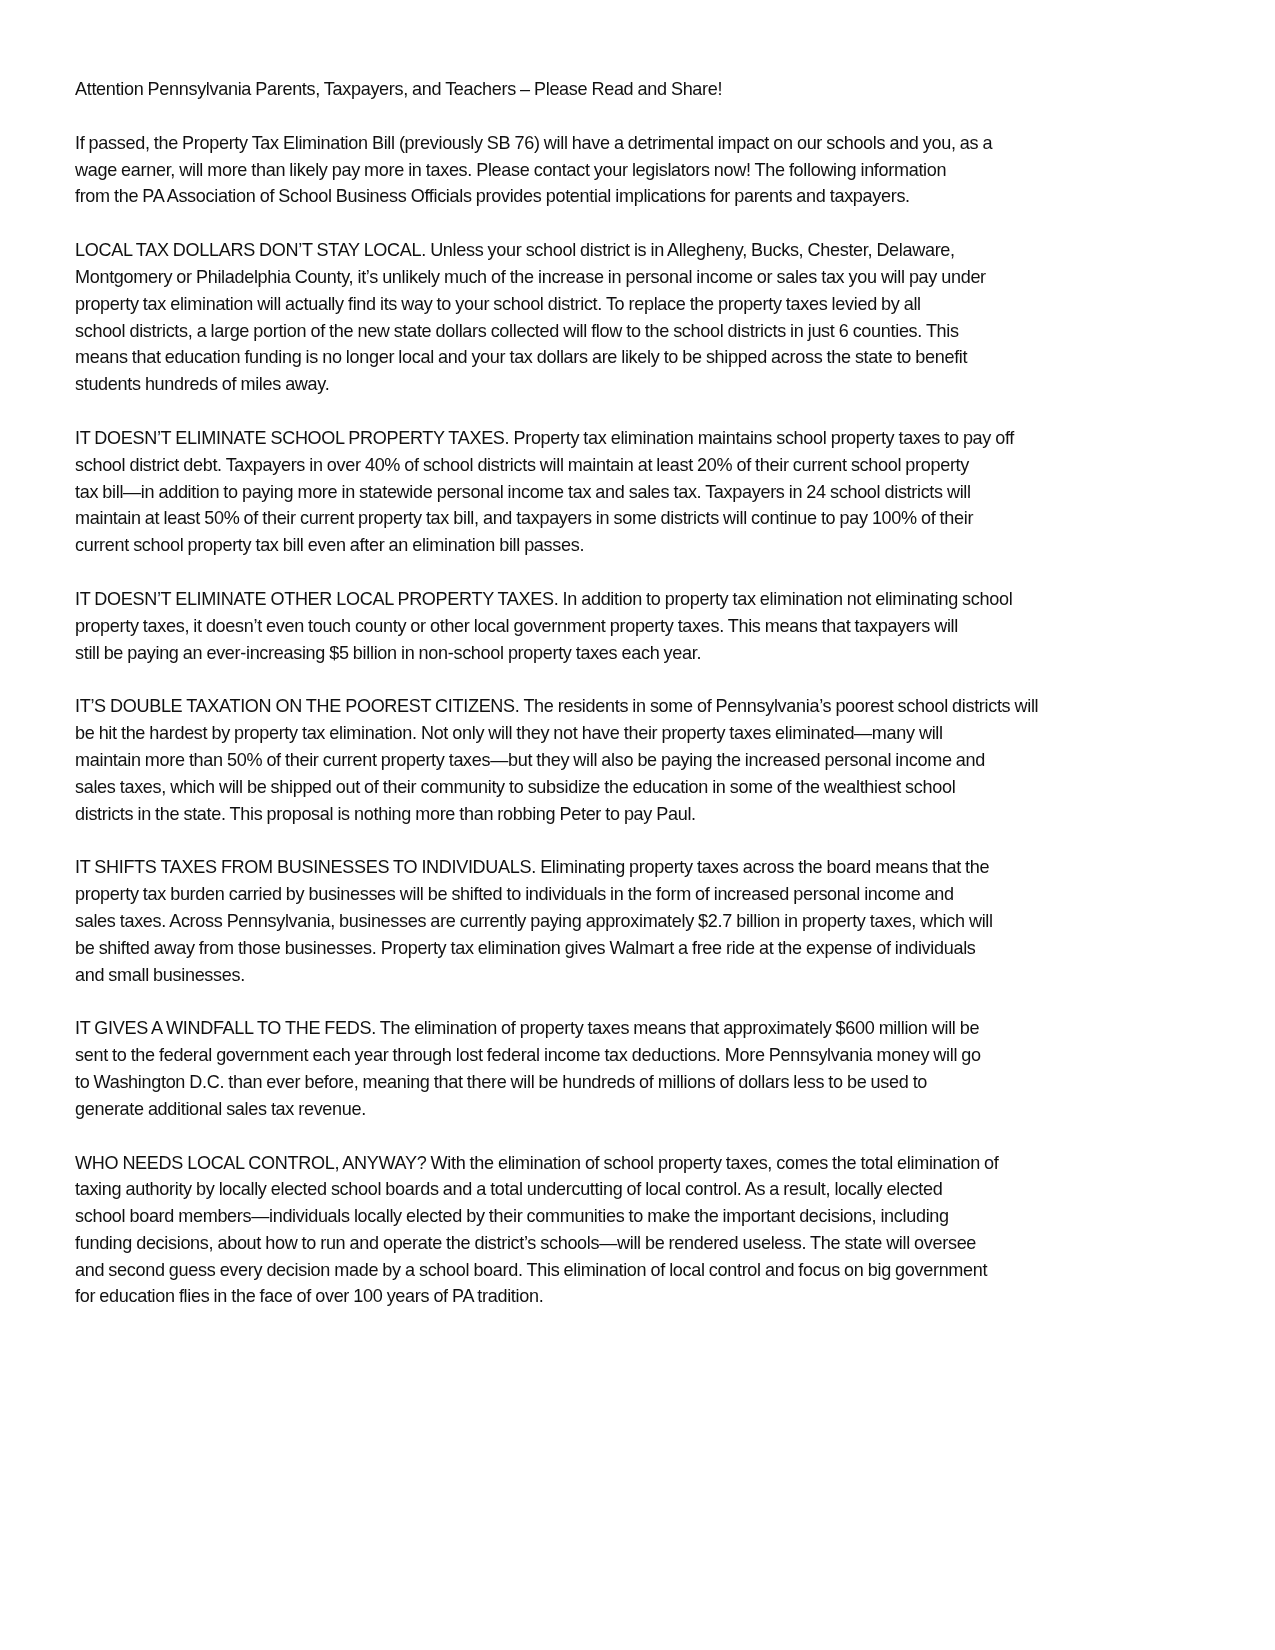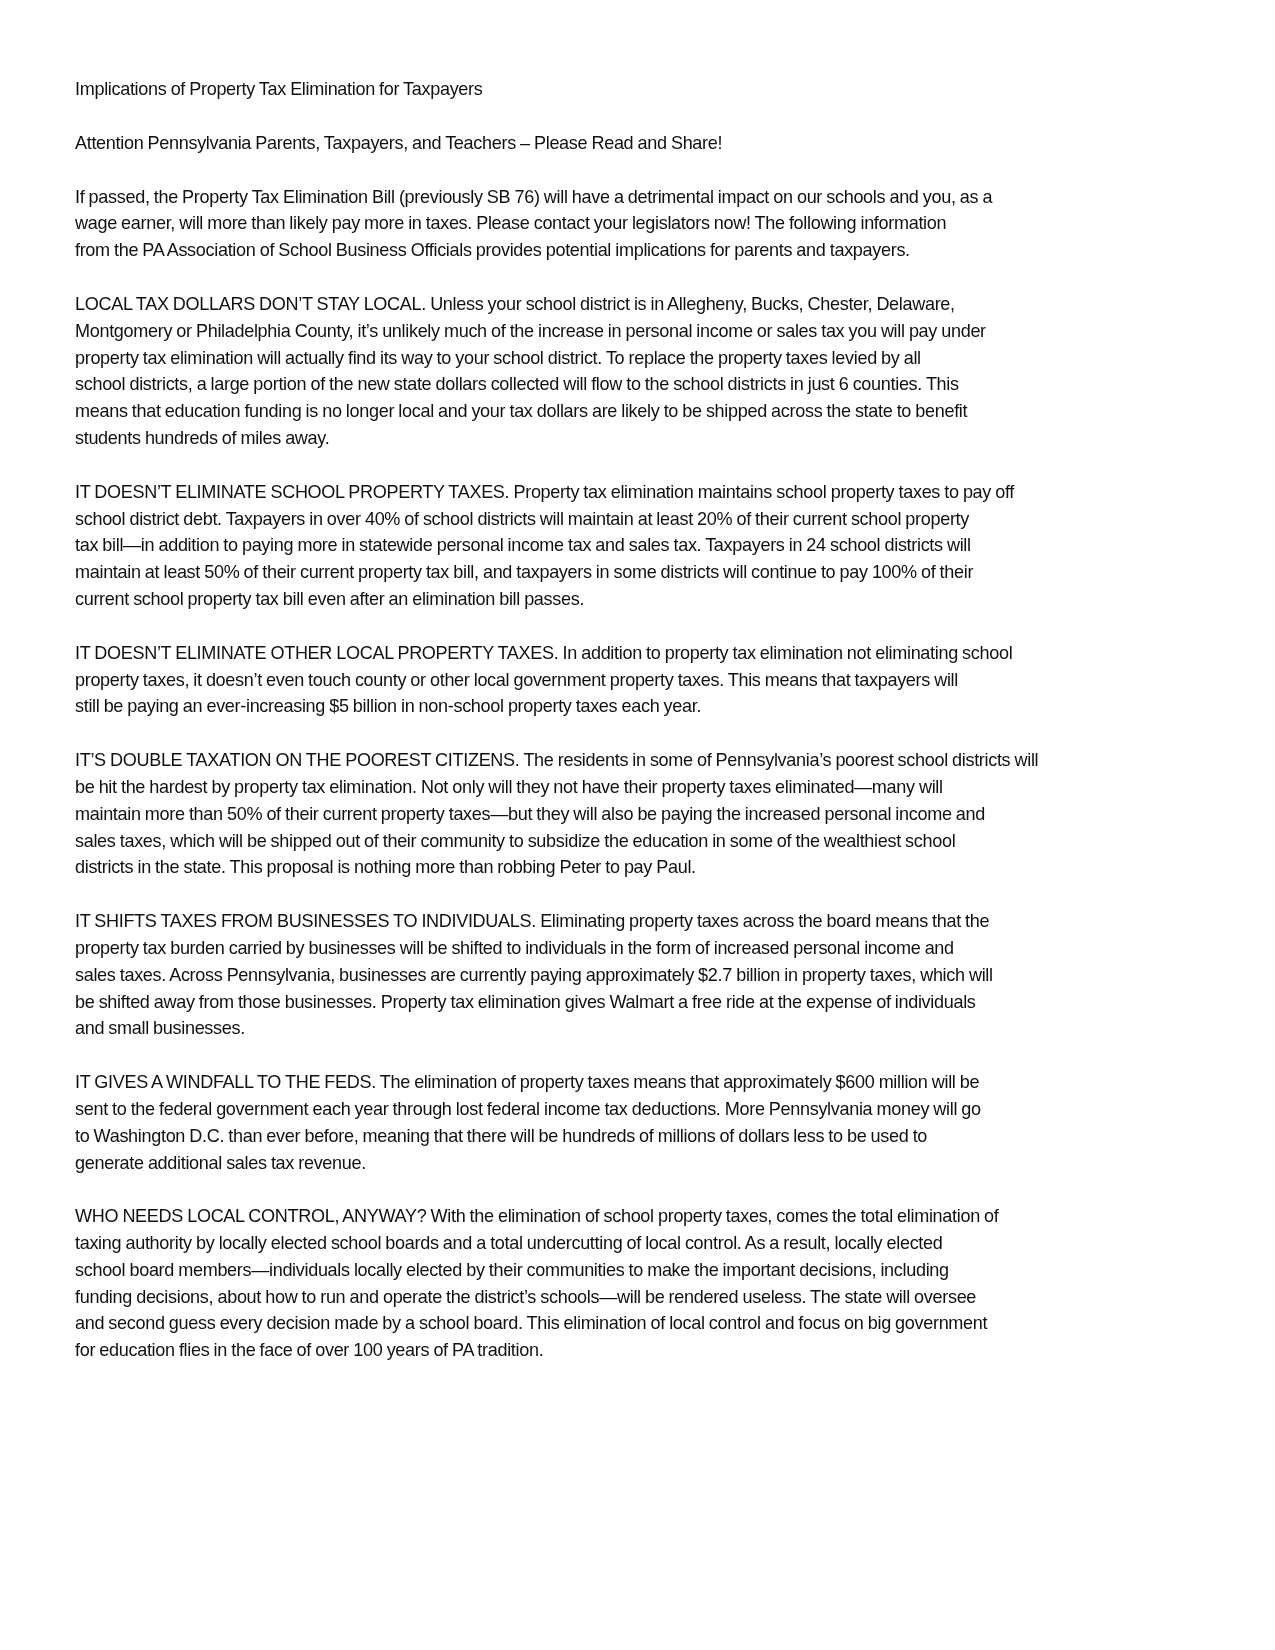--- a/index.html
+++ b/index.html
@@ -32,23 +32,20 @@
       letter-spacing: -0.35px;
       word-spacing: -0.5px;
       transform-origin: left top;
     }
     .title-line { margin-bottom: 0; }
   </style>
 </head>
 <body>
 
 <div class="page">
-  <div class="block">
-    <span class="line title-line" style="transform: scaleX(0.9513);">Implications of Property Tax Elimination for Taxpayers</span>
-  </div>
   <div class="block">
     <span class="line" style="transform: scaleX(0.9513);">Attention Pennsylvania Parents, Taxpayers, and Teachers – Please Read and Share!</span>
   </div>
   <div class="block">
     <span class="line" style="transform: scaleX(0.9513);">If passed, the Property Tax Elimination Bill (previously SB 76) will have a detrimental impact on our schools and you, as a</span>
     <span class="line" style="transform: scaleX(0.9513);">wage earner, will more than likely pay more in taxes.  Please contact your legislators now!  The following information</span>
     <span class="line" style="transform: scaleX(0.9513);">from the PA Association of School Business Officials provides potential implications for parents and taxpayers.</span>
   </div>
   <div id="sections">
       <div class="block">

